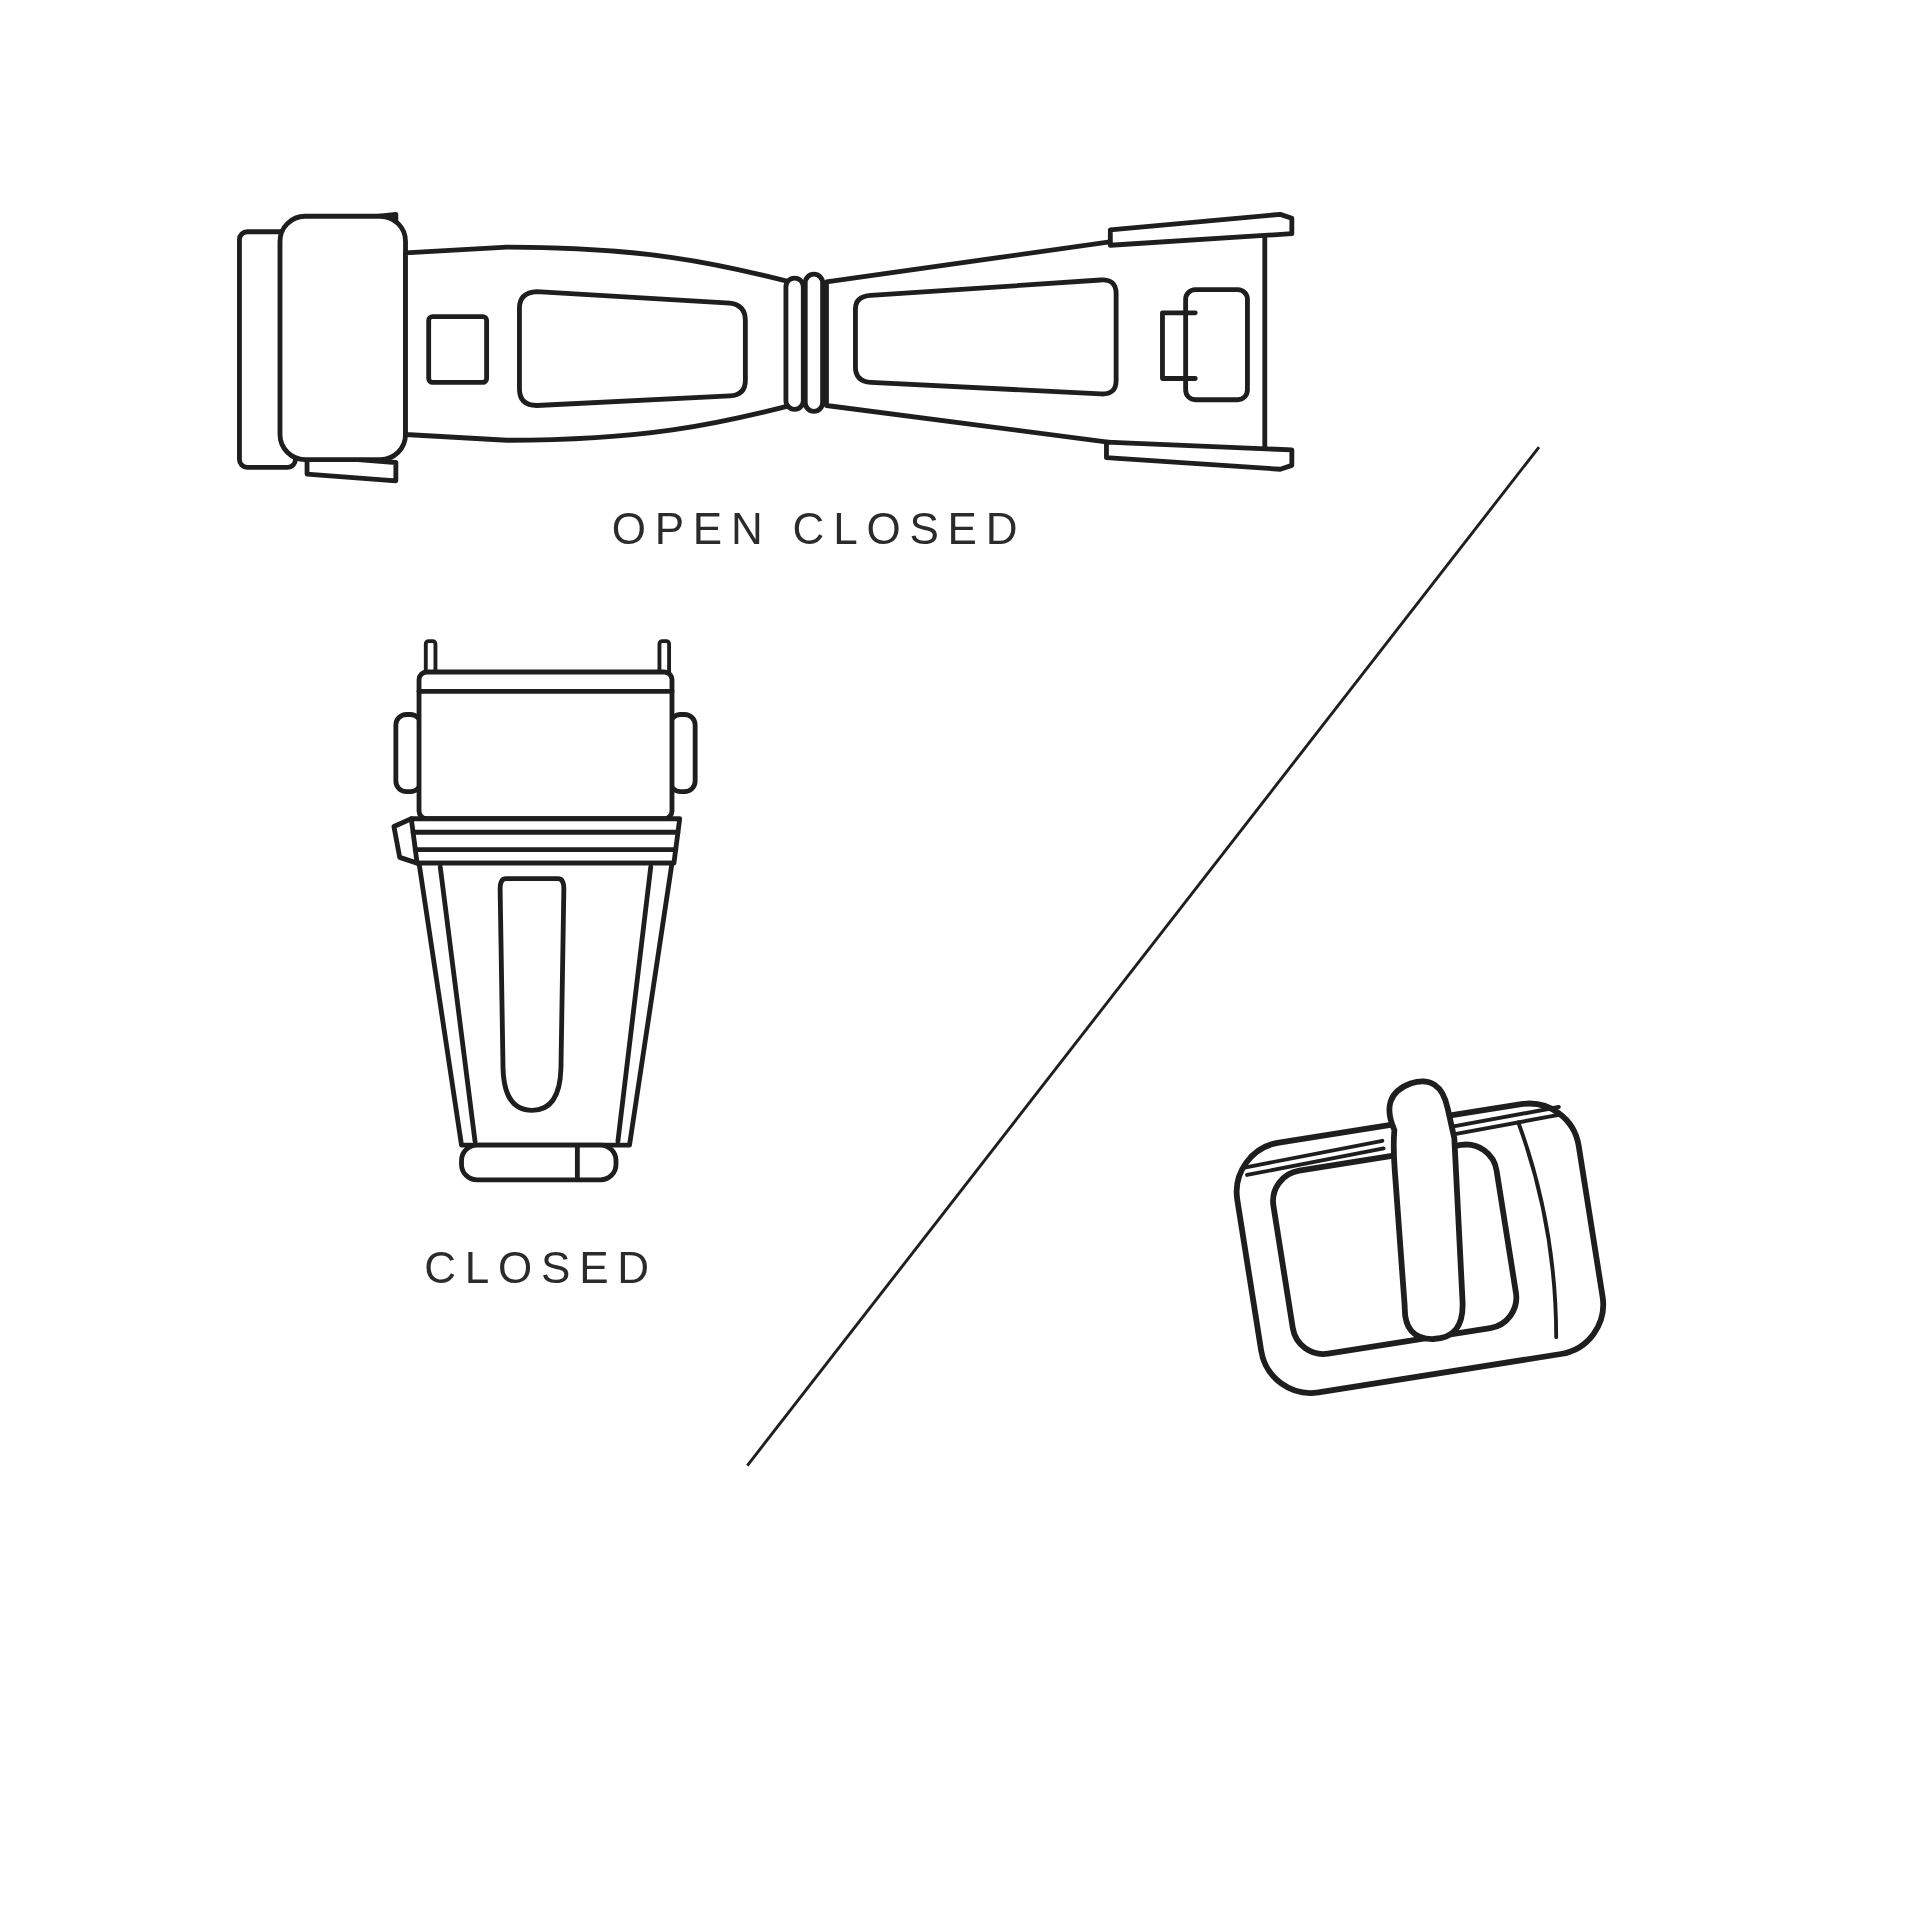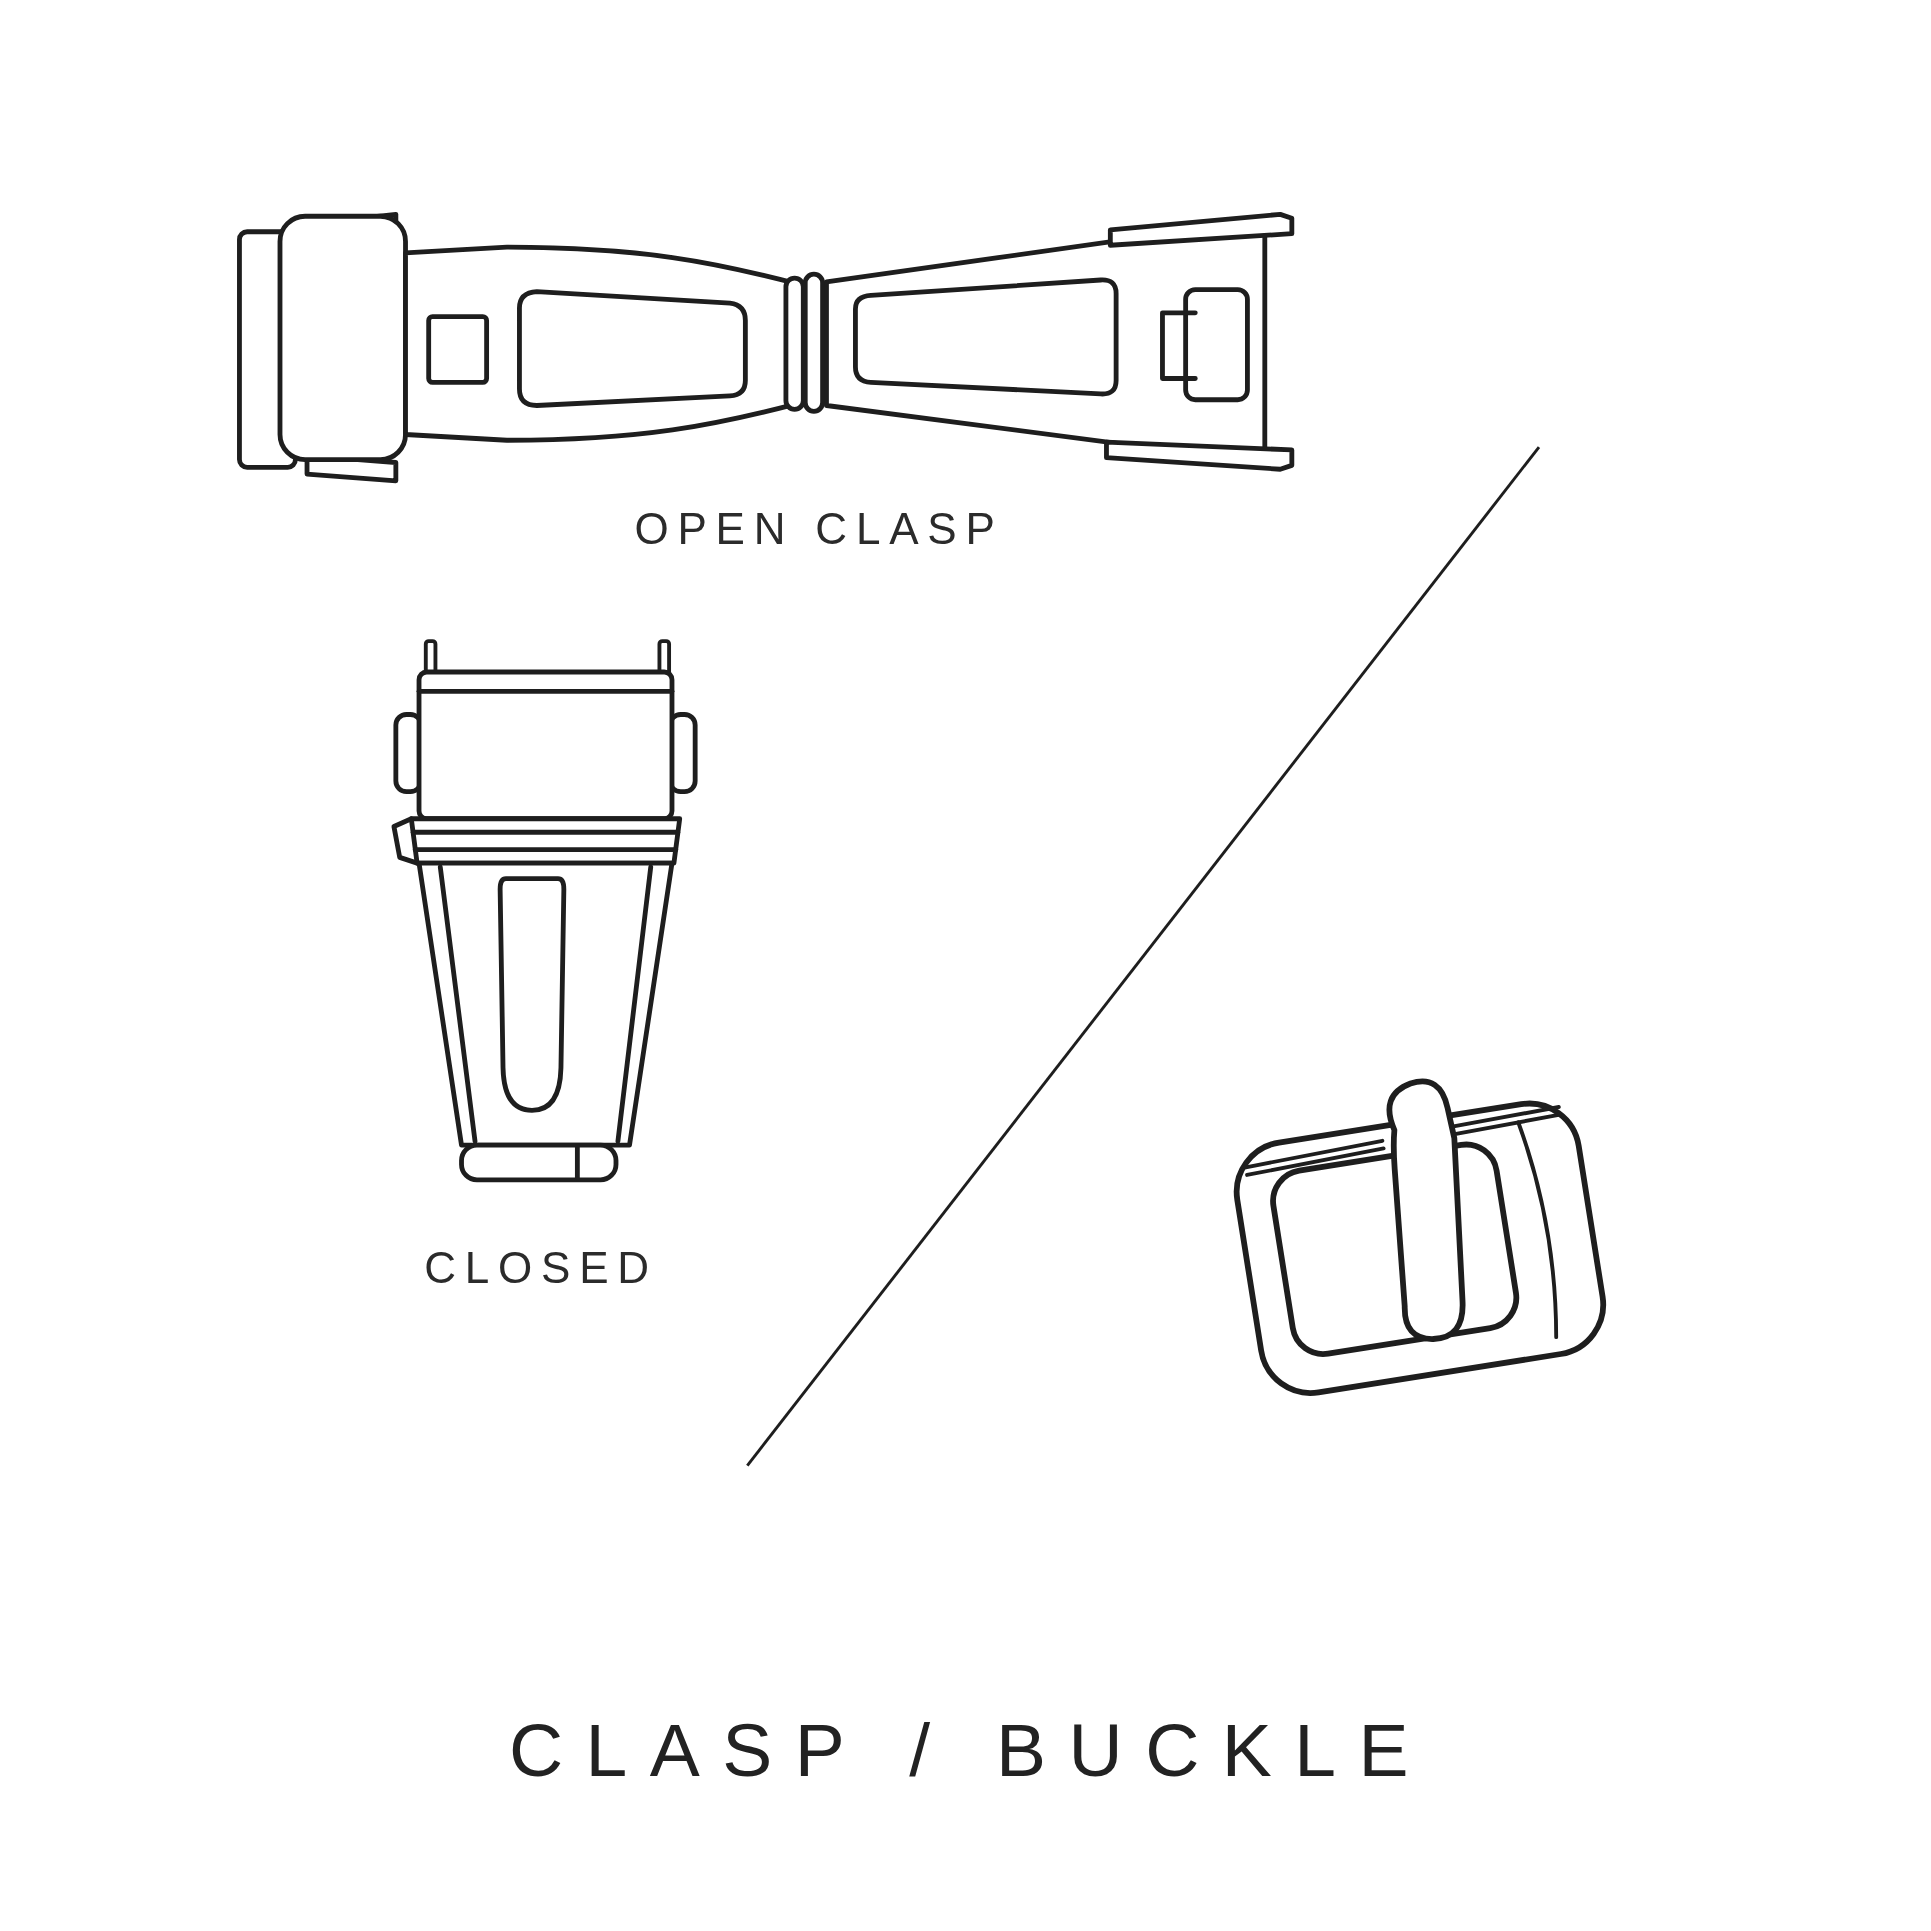--- a/index.html
+++ b/index.html
@@ -121,19 +121,18 @@
       <line x1="1306" y1="1190" x2="1450" y2="1185" stroke-width="4"></line>
       <line x1="1518" y1="1174" x2="1636" y2="1171" stroke-width="4"></line>
       <line x1="1518" y1="1182" x2="1636" y2="1179" stroke-width="4"></line>
 
       <circle cx="1508" cy="1204" r="13" fill="none" stroke-width="4"></circle>
 
       <path d="M1464 1168 Q1454 1130 1488 1123 Q1520 1118 1522 1154 L1524 1186 L1506 1354 Q1502 1392 1470 1388 Q1440 1384 1446 1350 L1458 1208 Q1460 1184 1464 1168 Z"></path>
     </g>
   </svg>
 
-  <div class="caption open-clasp">OPEN CLASP</div>
+  <div class="caption open-clasp">OPEN CLOSED</div>
 
   <div class="caption closed">CLOSED</div>
 
-  <div class="page-title">CLASP / BUCKLE</div>
 </div>
 
 
 </body></html>

